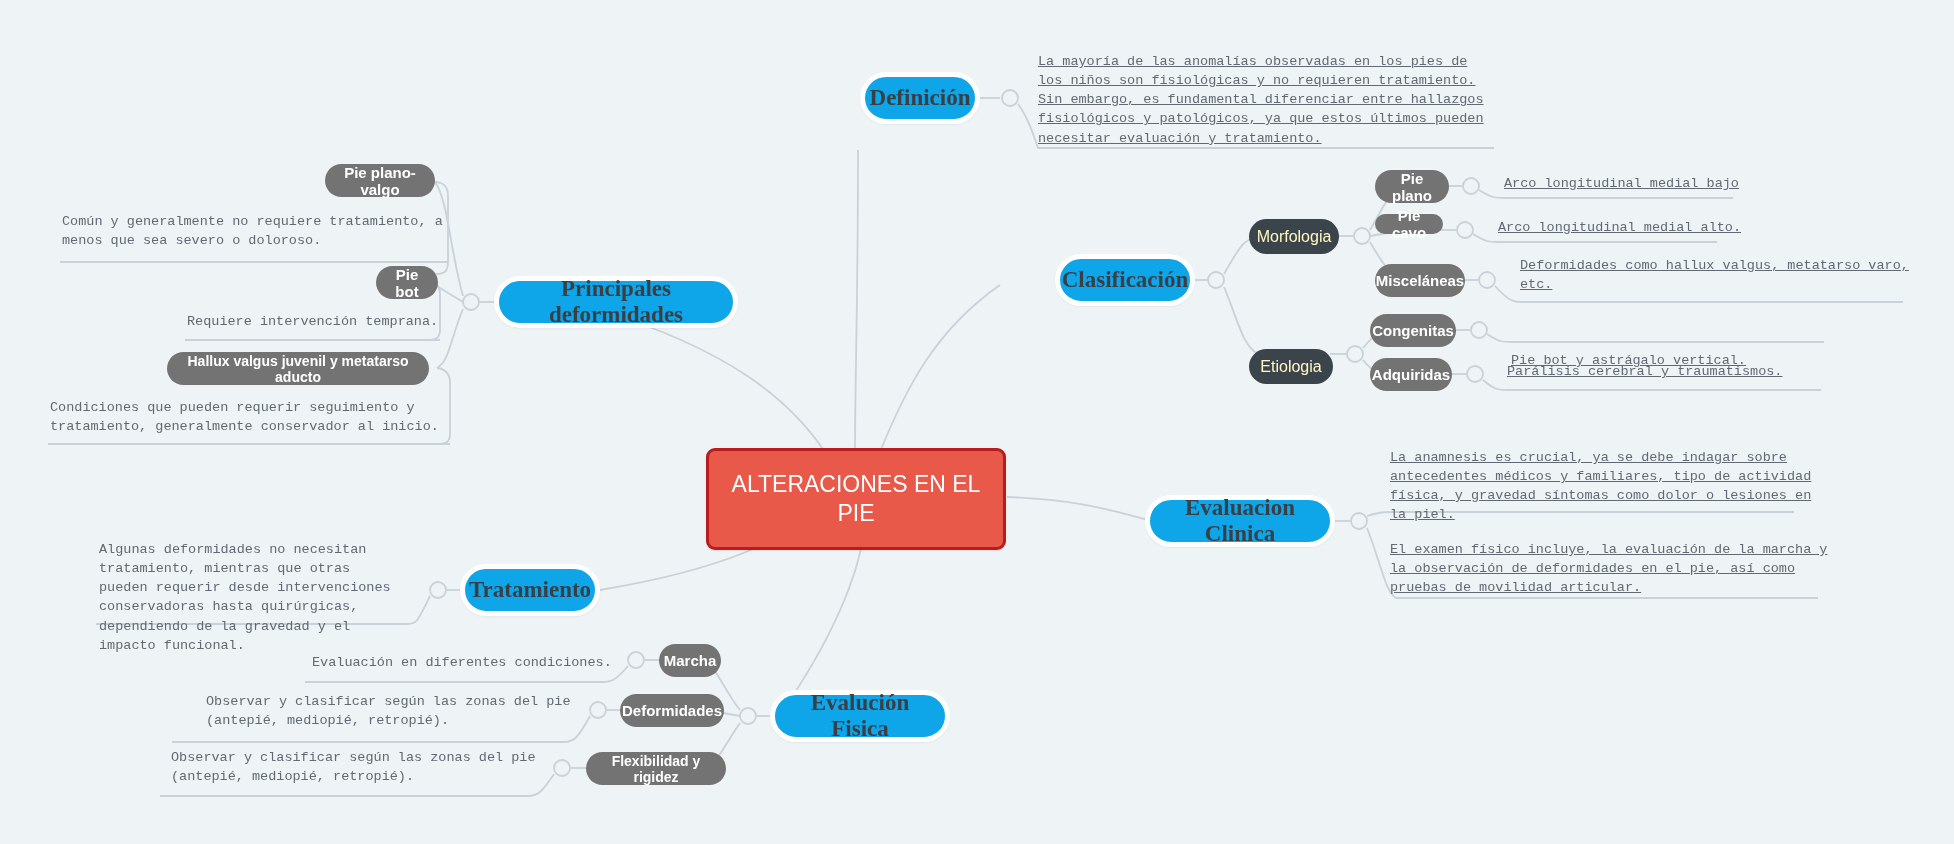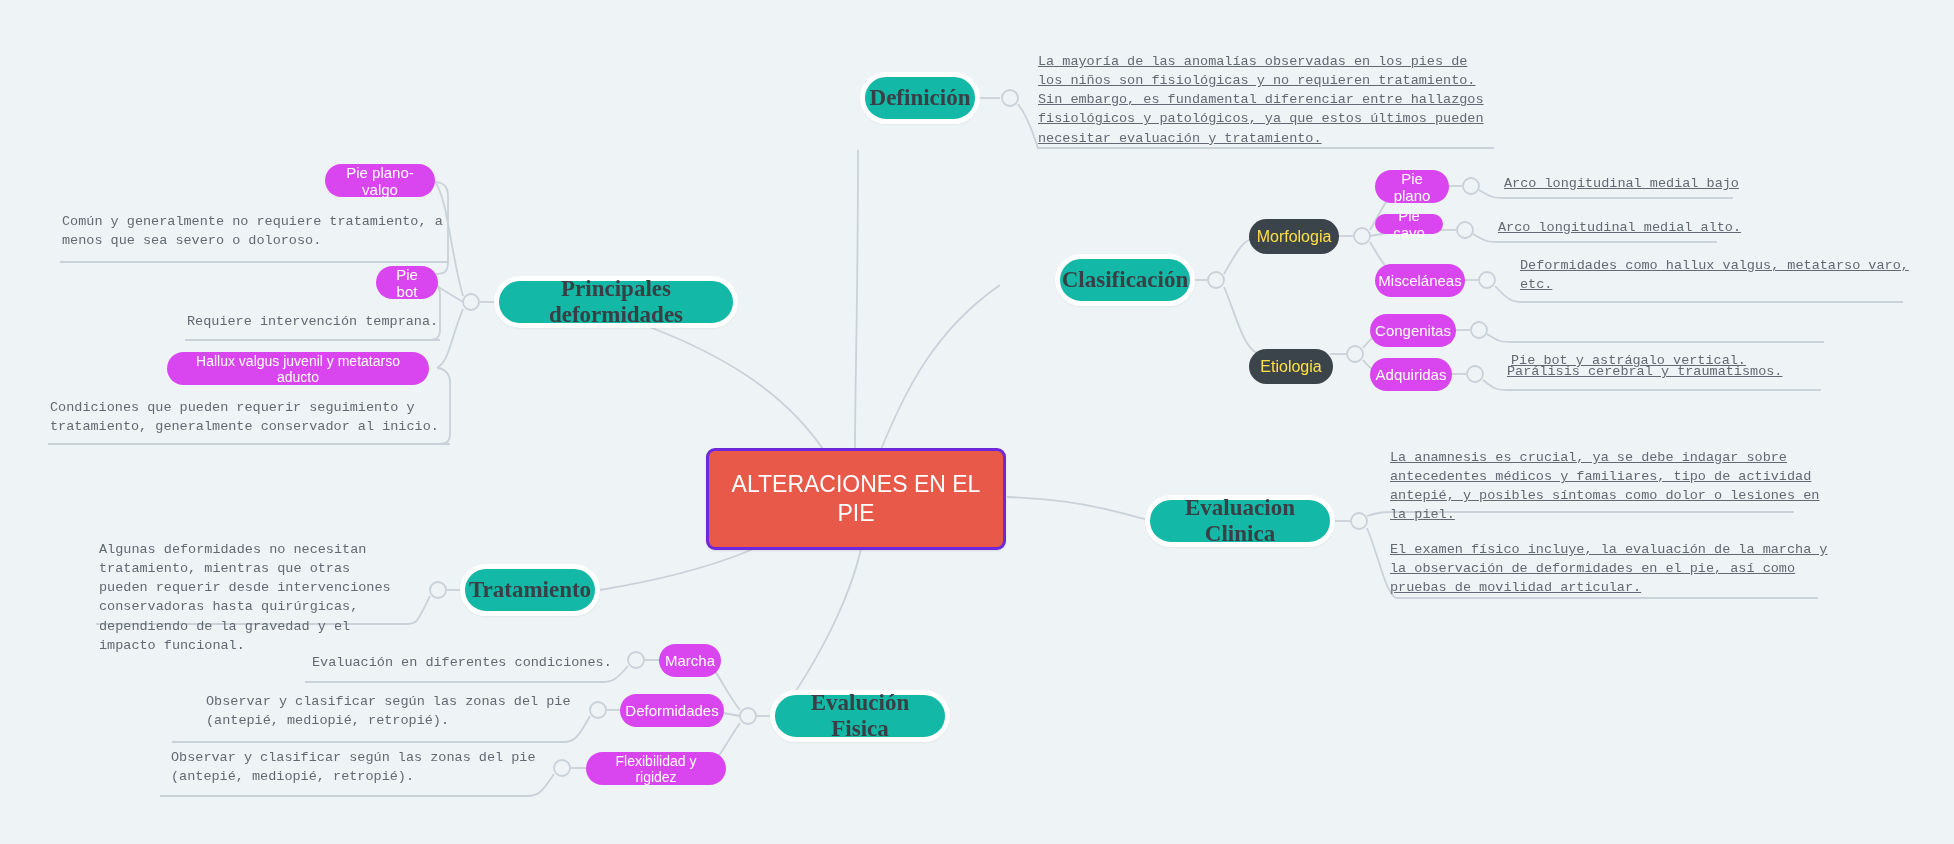--- a/index.html
+++ b/index.html
@@ -33,61 +33,62 @@
     display: flex;
     align-items: center;
     justify-content: center;
     text-align: center;
     white-space: pre-line;
   }
 
   
   .root {
     background: #e8594a;
-    border: 3px solid #6d28d9;
+    border: 3px solid #b91c1c;
     border-radius: 9px;
     color: #ffffff;
     font-size: 23px;
     font-family: "Liberation Sans", sans-serif;
     line-height: 1.28;
     padding: 6px 10px;
     box-shadow: 0 1px 2px rgba(0,0,0,0.10);
   }
 
   
   .topic {
-    background: #14b8a6;
+    background: #0ea5e9;
     border: 5px solid #ffffff;
     border-radius: 26px;
     color: #3a3f45;
     font-family: "Liberation Serif", serif;
     font-weight: 700;
     font-size: 23px;
     padding: 0 18px;
     box-shadow: 0 1px 2px rgba(0,0,0,0.05);
   }
 
   
   .dark {
     background: #3c444b;
     border-radius: 18px;
-    color: #fde047;
+    color: #fef9c3;
     font-family: "Liberation Sans", sans-serif;
     font-size: 16px;
     padding: 0 14px;
   }
 
   
   .red {
-    background: #d946ef;
+    background: #737373;
     border-radius: 17px;
     color: #ffffff;
     font-family: "Liberation Sans", sans-serif;
     font-size: 15px;
     padding: 0 14px;
+    font-weight: bold;
   }
   .red.small { font-size: 14px; }
 
   
   .note {
     position: absolute;
     box-sizing: border-box;
     color: #616a72;
     font-family: "Liberation Mono", monospace;
     font-size: 13.5px;
@@ -257,21 +258,21 @@
   <div class="note leftal" style="left:187px; top:312px; width:260px;">Requiere intervención temprana.</div>
 
   <div class="node red small" style="left:167px; top:352px; width:262px; height:33px;">
     <span>Hallux valgus juvenil y metatarso aducto</span>
   </div>
   <div class="note leftal" style="left:50px; top:398px; width:400px;">Condiciones que pueden requerir seguimiento y tratamiento, generalmente conservador al inicio.</div>
 
   <div class="node topic" style="left:1145px; top:495px; width:190px; height:52px;">
     <span>Evaluacion Clinica</span>
   </div>
-  <div class="note right" style="left:1390px; top:448px; width:430px;">La anamnesis es crucial, ya se debe indagar sobre antecedentes médicos y familiares, tipo de actividad antepié, y posibles síntomas como dolor o lesiones en la piel.</div>
+  <div class="note right" style="left:1390px; top:448px; width:430px;">La anamnesis es crucial, ya se debe indagar sobre antecedentes médicos y familiares, tipo de actividad física, y gravedad síntomas como dolor o lesiones en la piel.</div>
   <div class="note right" style="left:1390px; top:540px; width:440px;">El examen físico incluye, la evaluación de la marcha y la observación de deformidades en el pie, así como pruebas de movilidad articular.</div>
 
   <div class="node topic" style="left:460px; top:564px; width:140px; height:52px;">
     <span>Tratamiento</span>
   </div>
   <div class="note leftal" style="left:99px; top:540px; width:300px;">Algunas deformidades no necesitan tratamiento, mientras que otras pueden requerir desde intervenciones conservadoras hasta quirúrgicas, dependiendo de la gravedad y el impacto funcional.</div>
 
   <div class="node topic" style="left:770px; top:690px; width:180px; height:52px;">
     <span>Evalución Fisica</span>
   </div>

